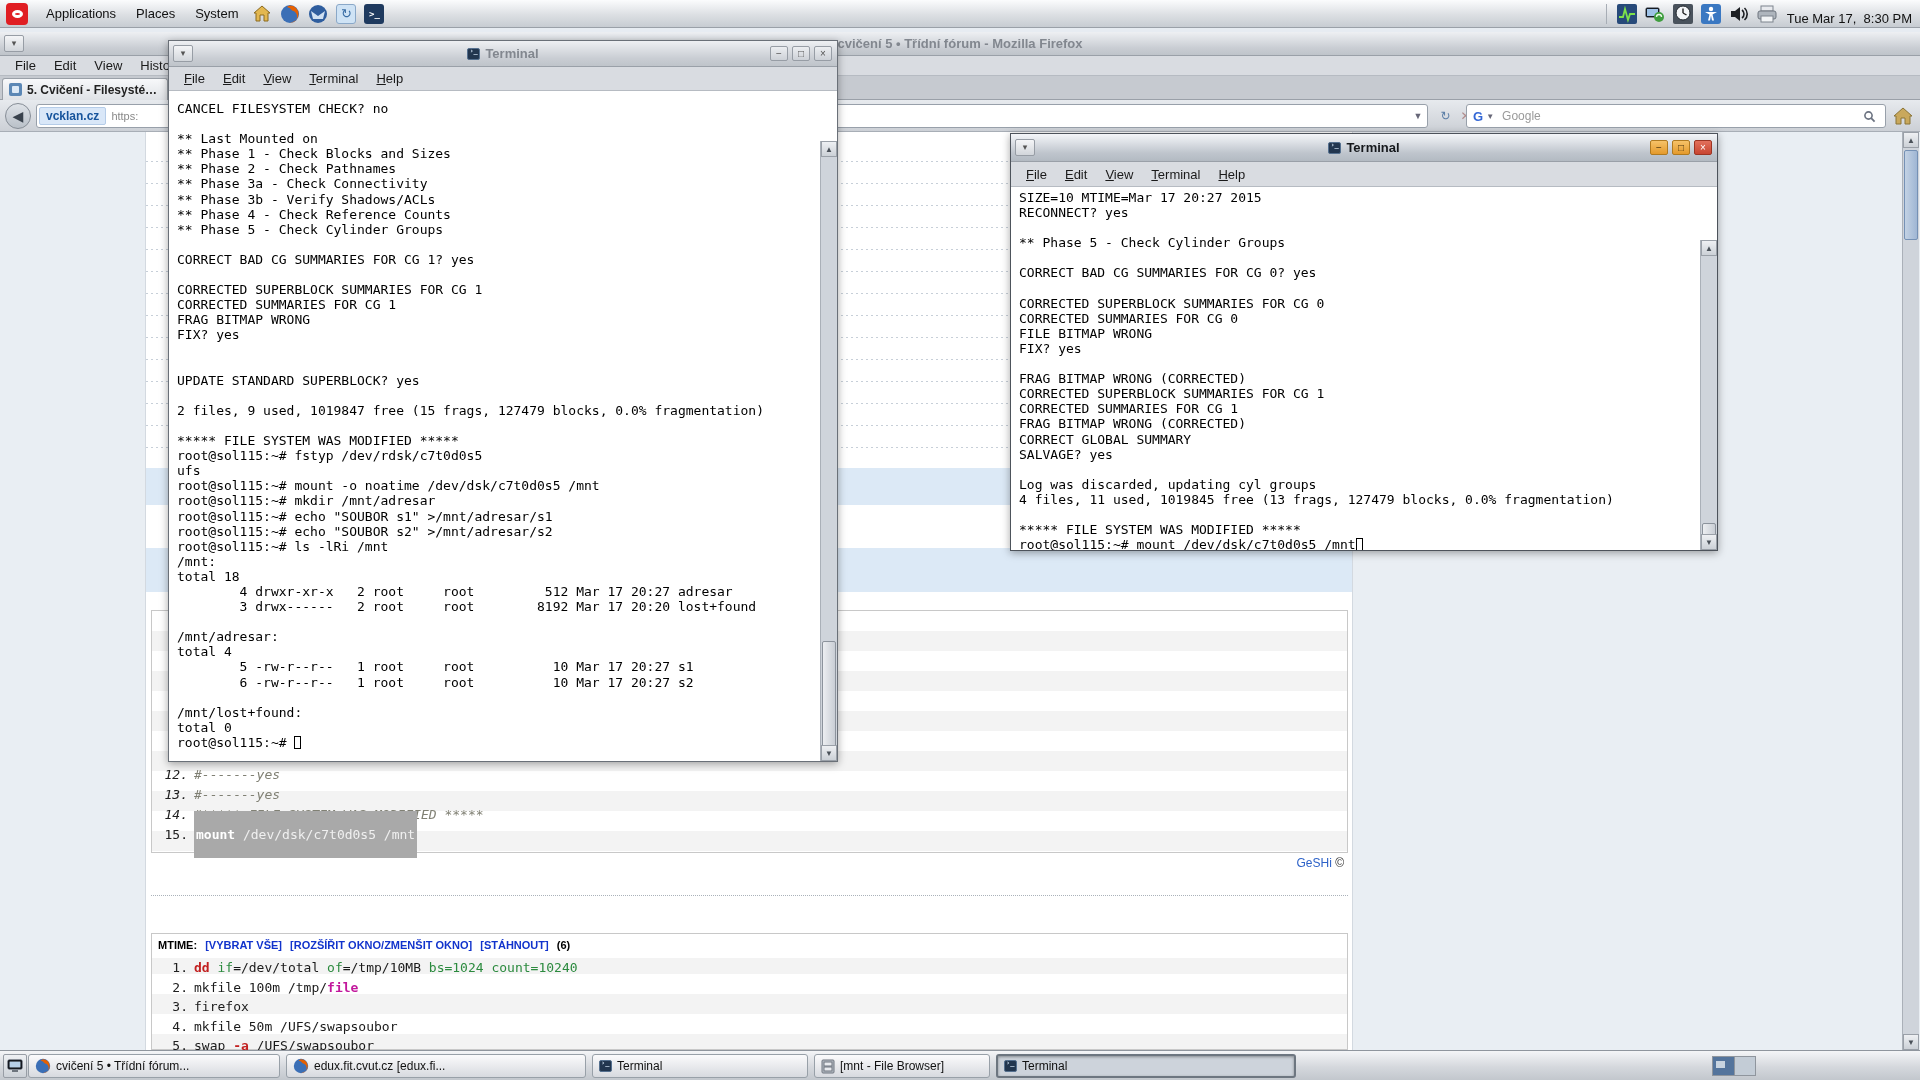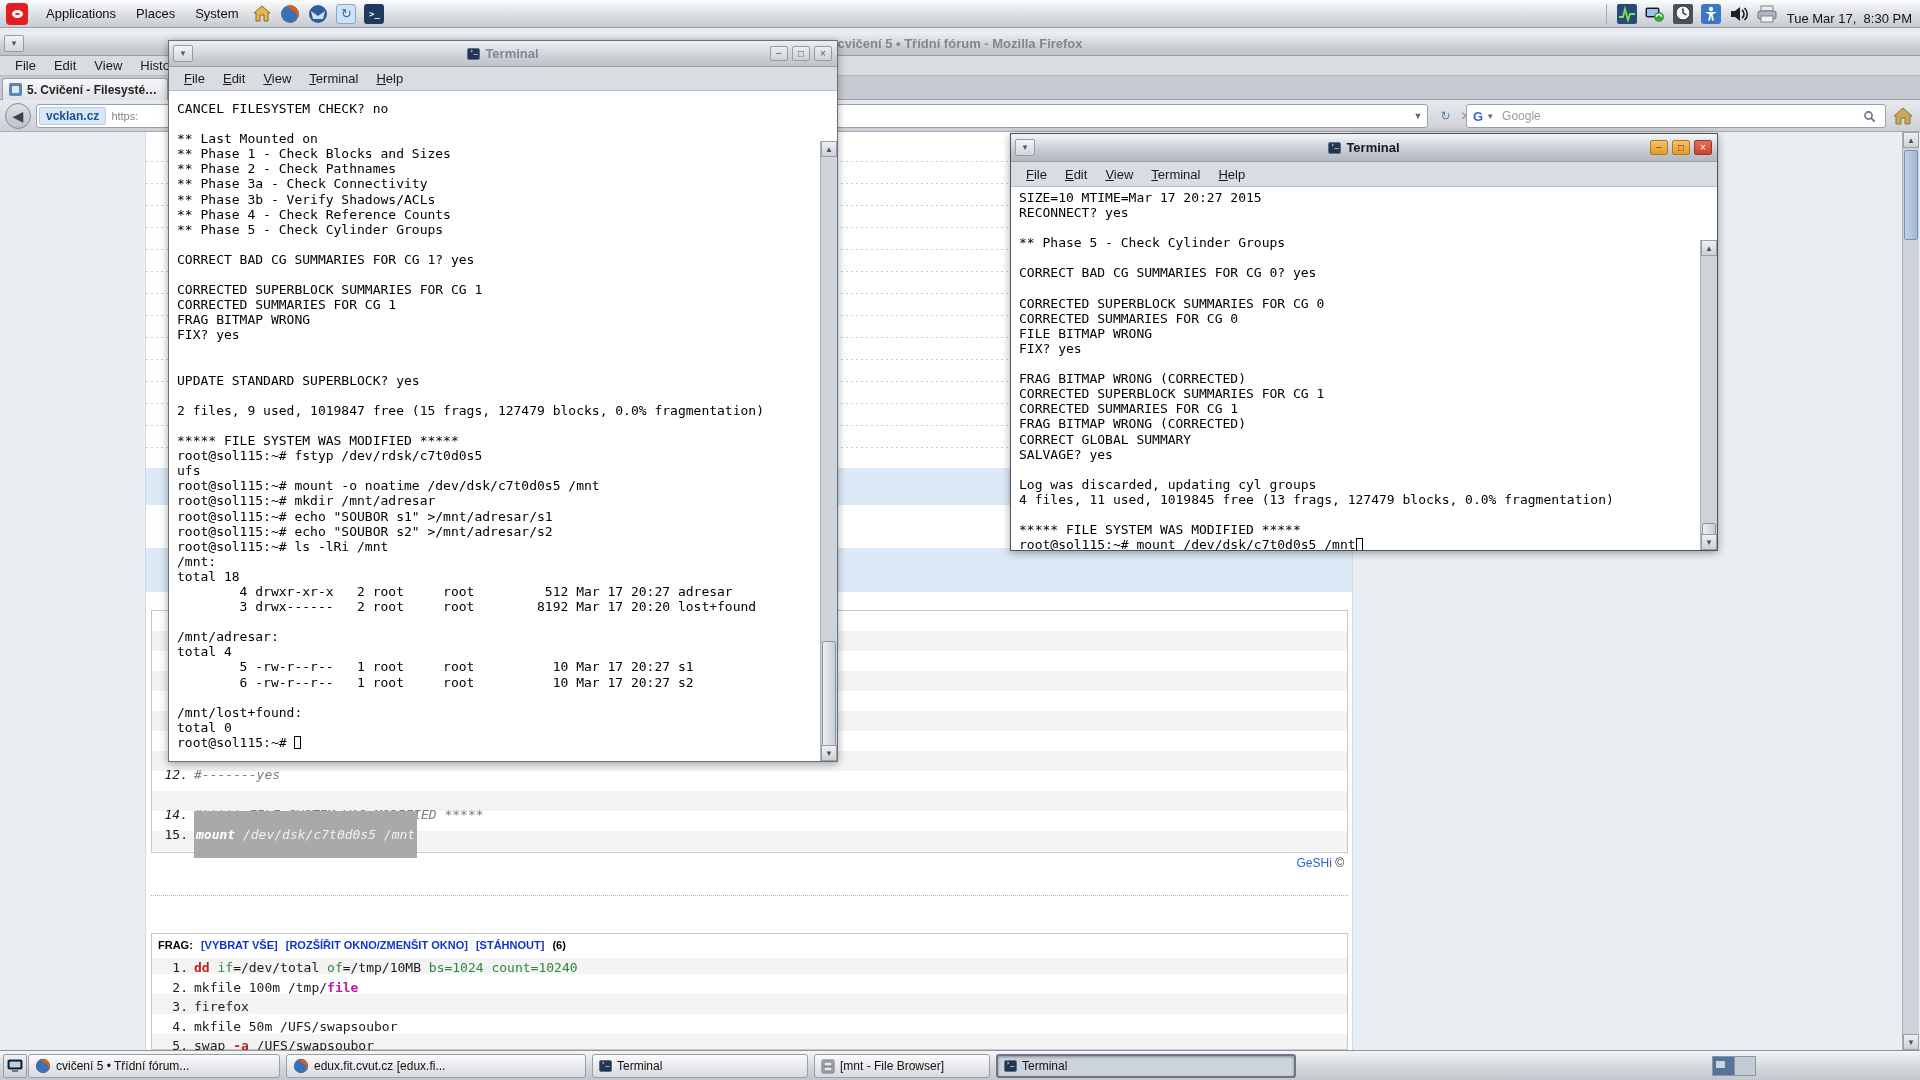--- a/index.html
+++ b/index.html
@@ -106,21 +106,21 @@
     border-left:1px solid #d3d9e0; border-right:1px solid #d3d9e0; }
   .rows-dotted { position:absolute; left:0; right:0; top:8px; height:325px;
     background-image:repeating-linear-gradient(90deg, rgba(255,255,255,0) 0 2px, #fff 2px 5px),
       repeating-linear-gradient(180deg, transparent 0 21px, #c7cfd8 21px 22px); }
   .row-band { position:absolute; left:0; right:0; background:#dce9f6; }
   .code-box { position:absolute; left:5px; width:1197px; border:1px solid #c8c8c8;
     background:repeating-linear-gradient(180deg,#ffffff 0 20px,#f3f3f3 20px 40px); }
   .code-line { position:absolute; left:0; right:0; height:20px; font:13px/20px "DejaVu Sans Mono", monospace; }
   .code-num { display:inline-block; width:36px; text-align:right; color:#202020; margin-right:6px; }
   .comment { color:#808074; font-style:italic; }
-  .hl-wrap { background:#a9a9a9; padding:16px 2px;font-style:italic; }
+  .hl-wrap { background:#a9a9a9; padding:16px 2px; }
   .hl-cmd { color:#fff; font-weight:bold; }
   .hl-rest { color:#f0f0f0; }
   #geshi-footer { position:absolute; right:8px; font-size:12px; }
   #geshi-footer a { color:#2d62c8; text-decoration:none; }
   #geshi-footer .mark { color:#333; }
   #page-divider { position:absolute; left:5px; width:1197px; border-top:1px dotted #aab2ba; }
   #section-heading { position:absolute; left:11px; font-size:13px; color:#222;margin-top:32px; }
   #code2-header { padding:5px 0 0 6px; font-size:11px; font-weight:bold; color:#000;
     background:#fff; height:24px; white-space:nowrap; }
   #code2-header .lnk { color:#1133cc; margin-left:5px; }
@@ -201,38 +201,41 @@
   <div id="ff-content">
     <div id="page-column">
       <div class="rows-dotted"></div>
       <div class="row-band" style="top:336px;height:37px;"></div>
       <div class="row-band" style="top:416px;height:44px;"></div>
 
       <div class="code-box" style="top:478px;height:243px;">
         <div class="code-line comment" style="top:154px;">
           <span class="code-num">12.</span><span>#-------yes</span>
         </div>
+        <div class="code-line comment" style="top:174px;">
+          <span class="code-num">13.</span><span>#-------yes</span>
+        </div>
         <div class="code-line comment" style="top:194px;">
           <span class="code-num">14.</span><span>#***** FILE SYSTEM WAS MODIFIED *****</span>
         </div>
         <div class="code-line" style="top:214px;">
           <span class="code-num">15.</span><span class="hl-wrap"><span class="hl-cmd">mount</span><span class="hl-rest"> /dev/dsk/c7t0d0s5 /mnt</span></span>
         </div>
       </div>
       <div id="geshi-footer" style="top:724px;">
         <a href="#">GeSHi</a>
         <span class="mark">©</span>
       </div>
 
       <div id="page-divider" style="top:763px;"></div>
       <div id="section-heading" style="top:779px;">6/ Administrace swapu</div>
 
       <div class="code-box" style="top:801px;height:117px;">
         <div id="code2-header">
-          <span>FRAG:</span>
+          <span>MTIME:</span>
           <span class="lnk">[VYBRAT VŠE]</span>
           <span class="lnk">[ROZŠÍŘIT OKNO/ZMENŠIT OKNO]</span>
           <span class="lnk">[STÁHNOUT]</span>
           <span class="cnt">(6)</span>
         </div>
         <div class="code2-line">
           <span class="code-num">1.</span><span><span class="sg-cmd">dd</span><span> </span><span class="sg-kw">if</span><span>=/dev/total </span><span class="sg-kw">of</span><span>=/tmp/10MB </span><span class="sg-kw">bs=1024</span><span> </span><span class="sg-kw">count=10240</span></span>
         </div>
         <div class="code2-line">
           <span class="code-num">2.</span><span><span>mkfile 100m /tmp/</span><span class="sg-var">file</span></span>

